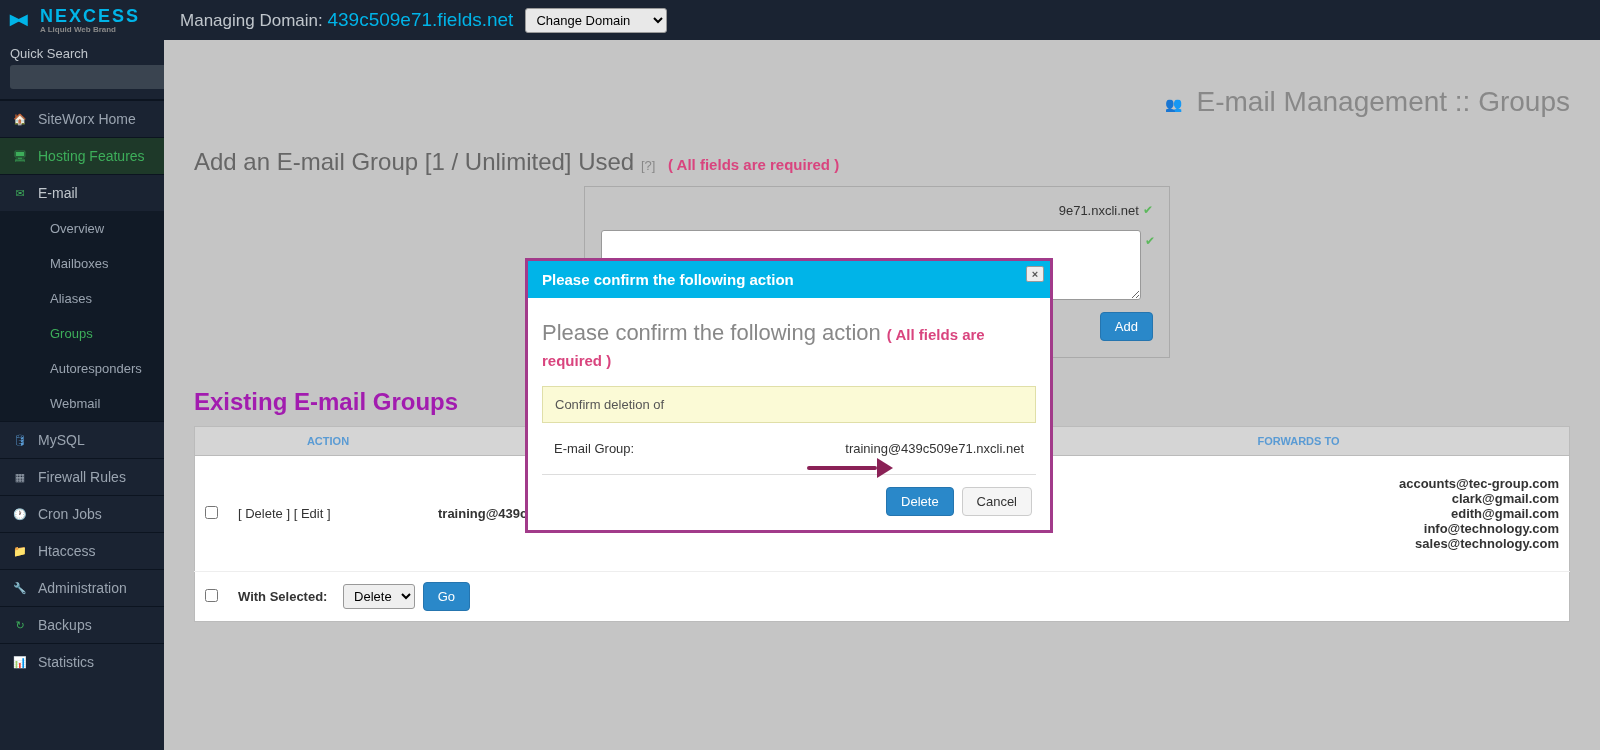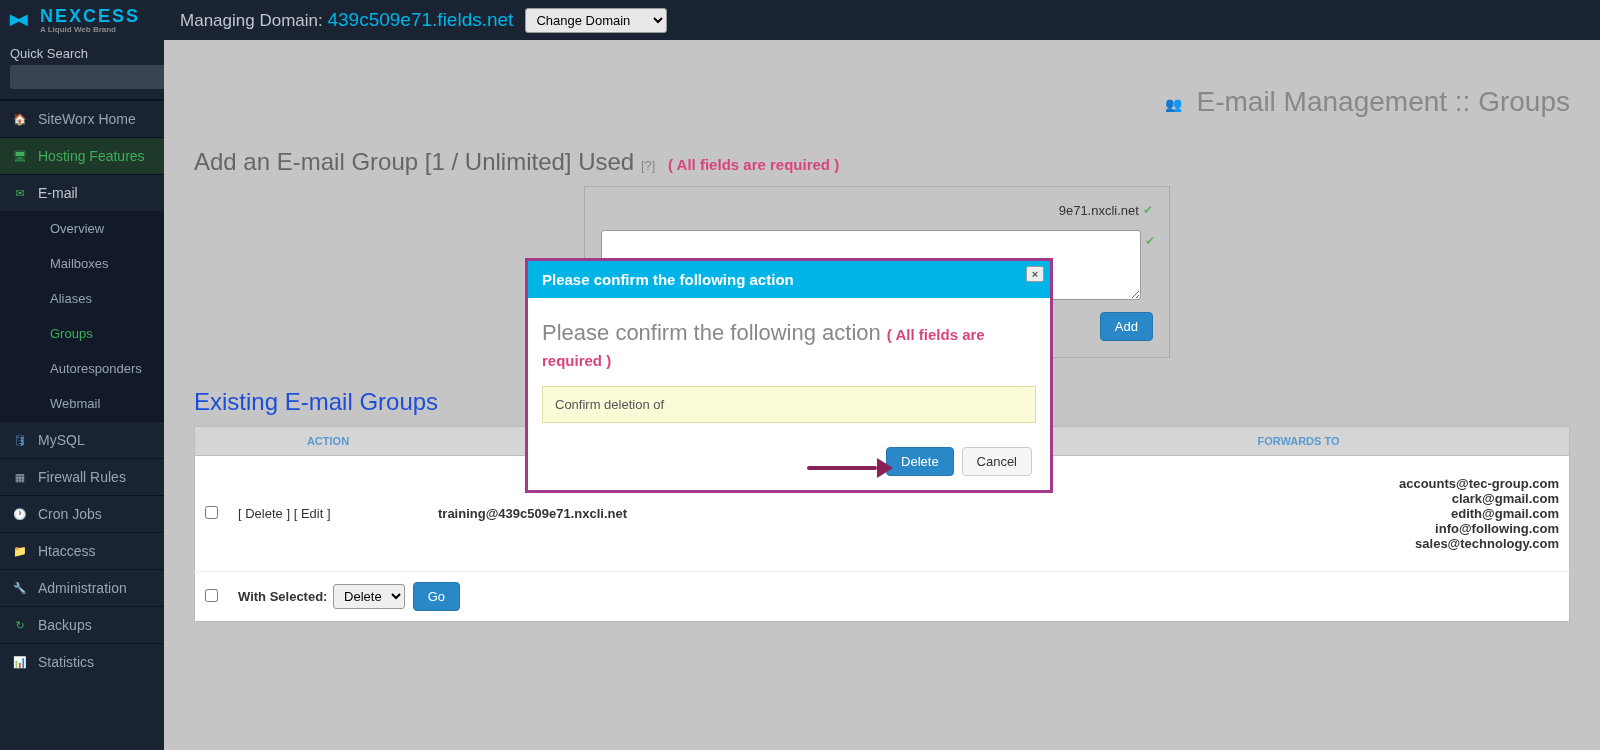--- a/index.html
+++ b/index.html
@@ -40,29 +40,29 @@
 .form-row { display: flex; align-items: flex-start; margin-bottom: 12px; }
 .form-input-group { margin-left: auto; display: flex; align-items: flex-start; }
 .form-text-right { font-size: 13px; color: #333; }
 .check-icon { color: #5cb85c; margin-left: 4px; font-size: 12px; }
 .form-textarea { width: 540px; height: 70px; border: 1px solid #999; border-radius: 3px; resize: both; }
 .btn { padding: 6px 14px; border-radius: 4px; border: 1px solid transparent; cursor: pointer; font-size: 13px; }
 .btn-primary { background: #2a88c9; color: #fff; border-color: #2575af; margin-left: 28px; }
 .btn-default { background: #f5f5f5; color: #333; border: 1px solid #ccc; }
 .form-actions { text-align: right; }
 
-.existing-title { color: #1d4ed8; font-size: 24px; font-weight: normal; margin: 20px 0 10px; }
+.existing-title { color: #a21caf; font-size: 24px; font-weight: bold; margin: 20px 0 10px; }
 .table { width: 100%; background: #fff; border: 1px solid #bbb; border-collapse: collapse; }
 .table th { background: #d5d5d5; color: #5a9bd4; font-size: 11px; font-weight: bold; text-align: left; padding: 8px 10px; border-bottom: 1px solid #bbb; }
 .table th.center { text-align: center; }
 .table td { padding: 20px 10px; font-size: 13px; color: #555; vertical-align: middle; border-top: 1px solid #eee; }
 .table td.right { text-align: right; }
 .action-link { color: #333; }
 .with-selected-row td { padding: 10px; }
-.with-selected { font-size: 13px; color: #333; font-weight: bold; margin-right: 2px; }
+.with-selected { font-size: 13px; color: #333; font-weight: bold; margin-right: 12px; }
 .ws-select { border: 1px solid #999; border-radius: 3px; padding: 3px 6px; font-size: 13px; }
 
 
 .modal-wrap { position: absolute; left: 525px; top: 258px; width: 528px; border: 3px solid #a23b8a; background: #fff; z-index: 100; }
 .modal-head { background: #00b4e8; color: #fff; padding: 10px 14px; font-size: 15px; font-weight: bold; position: relative; }
 .modal-close { position: absolute; right: 6px; top: 5px; width: 18px; height: 16px; background: #eee; border: 1px solid #999; font-size: 11px; line-height: 14px; text-align: center; color: #555; cursor: pointer; border-radius: 2px; }
 .modal-body { padding: 22px 14px 14px; }
 .modal-subtitle { color: #888; font-size: 22px; font-weight: normal; margin-bottom: 14px; }
 .modal-req { color: #d9447e; font-size: 15px; font-weight: bold; }
 .confirm-box { background: #fbfad6; border: 1px solid #e0dfa8; padding: 10px 12px; font-size: 13px; color: #555; margin-bottom: 12px; }
@@ -212,21 +212,21 @@
         <td><input type="checkbox" style=""></td>
         <td>
           <span class="action-link">[ Delete ]</span>
           <span class="action-link">[ Edit ]</span>
         </td>
         <td style="font-weight:bold;color:#333">training@439c509e71.nxcli.net</td>
         <td class="right">
           <div style="font-weight:bold;color:#333">accounts@tec-group.com</div>
           <div style="font-weight:bold;color:#333">clark@gmail.com</div>
           <div style="font-weight:bold;color:#333">edith@gmail.com</div>
-          <div style="font-weight:bold;color:#333">info@following.com</div>
+          <div style="font-weight:bold;color:#333">info@technology.com</div>
           <div style="font-weight:bold;color:#333">sales@technology.com</div>
         </td>
       </tr>
       <tr class="with-selected-row">
         <td><input type="checkbox" style=""></td>
         <td colspan="3">
           <span class="with-selected">With Selected:</span>
           <select class="ws-select">
             <option>Delete</option>
           </select>
@@ -241,20 +241,24 @@
   <div class="modal-head">
     <span>Please confirm the following action</span>
     <span class="modal-close">×</span>
   </div>
   <div class="modal-body">
     <h3 class="modal-subtitle">
       <span>Please confirm the following action</span>
       <span class="modal-req">( All fields are required )</span>
     </h3>
     <div class="confirm-box">Confirm deletion of</div>
+    <div class="detail-row">
+      <span>E-mail Group:</span>
+      <span>training@439c509e71.nxcli.net</span>
+    </div>
     <div class="modal-actions">
       <button class="btn btn-primary">Delete</button>
       <button class="btn btn-default">Cancel</button>
     </div>
   </div>
 </div>
 
 <div class="arrow">
   <div class="arrow-line"></div>
   <div class="arrow-head"></div>

